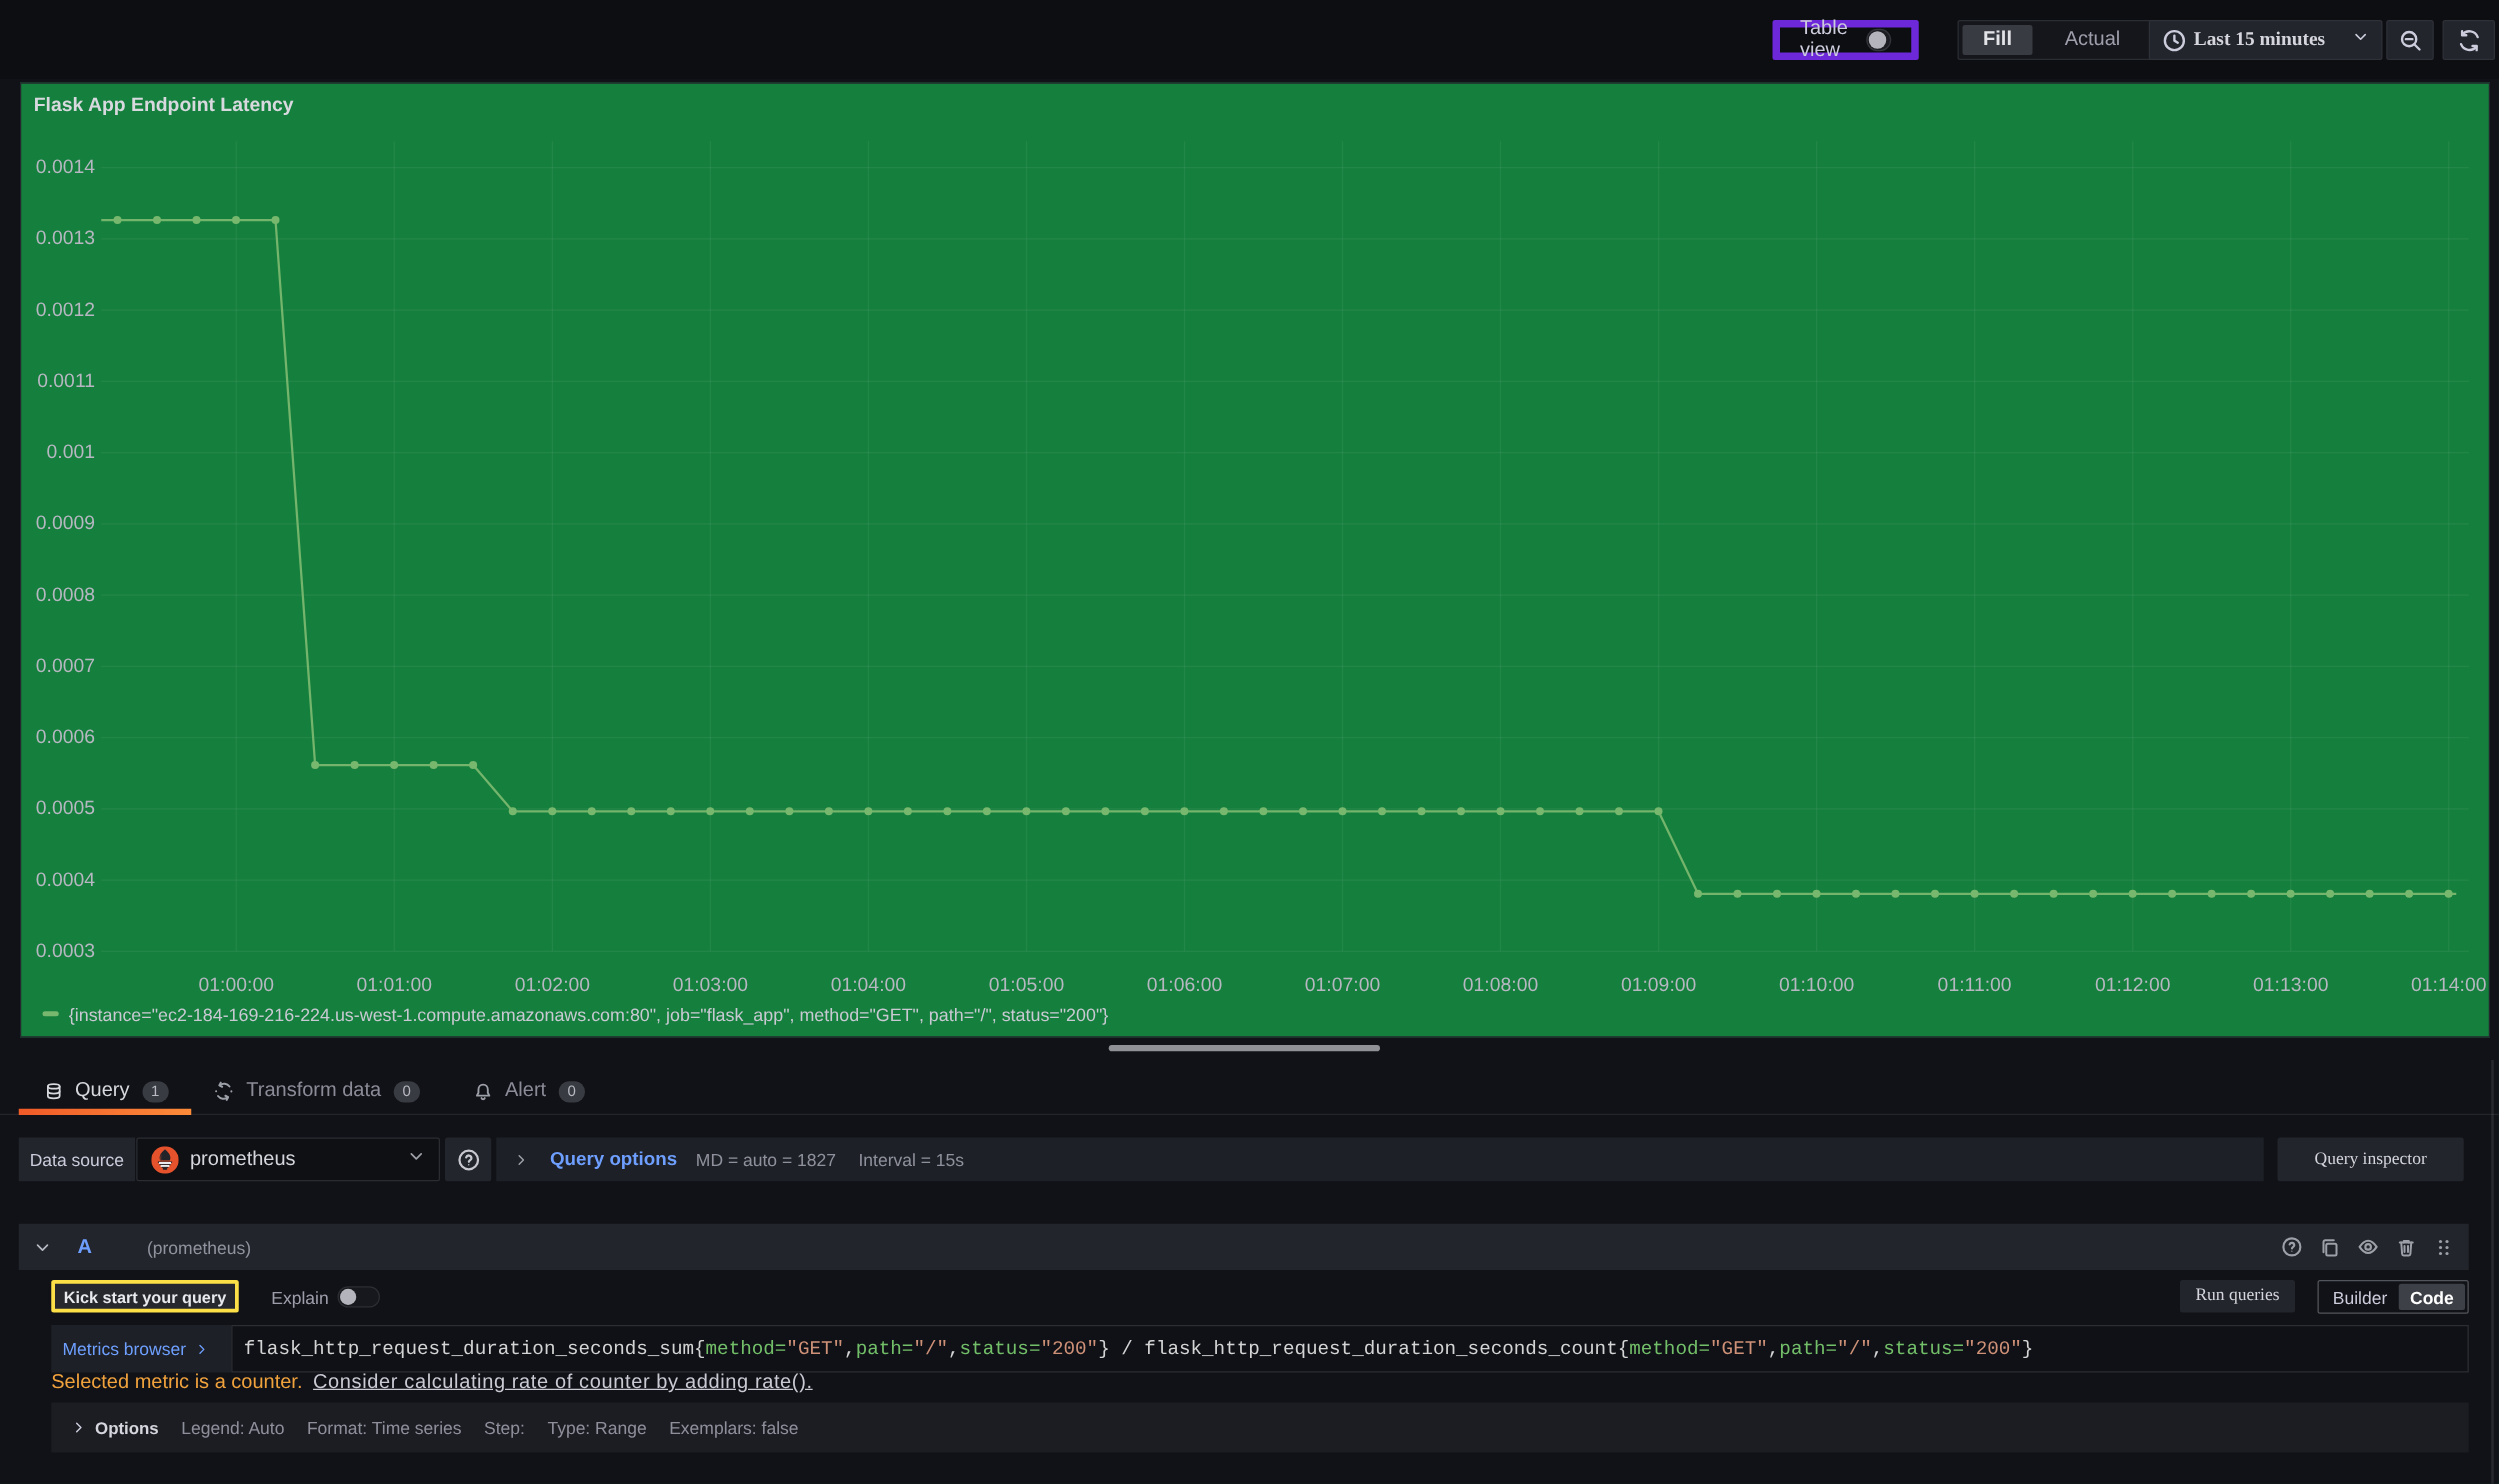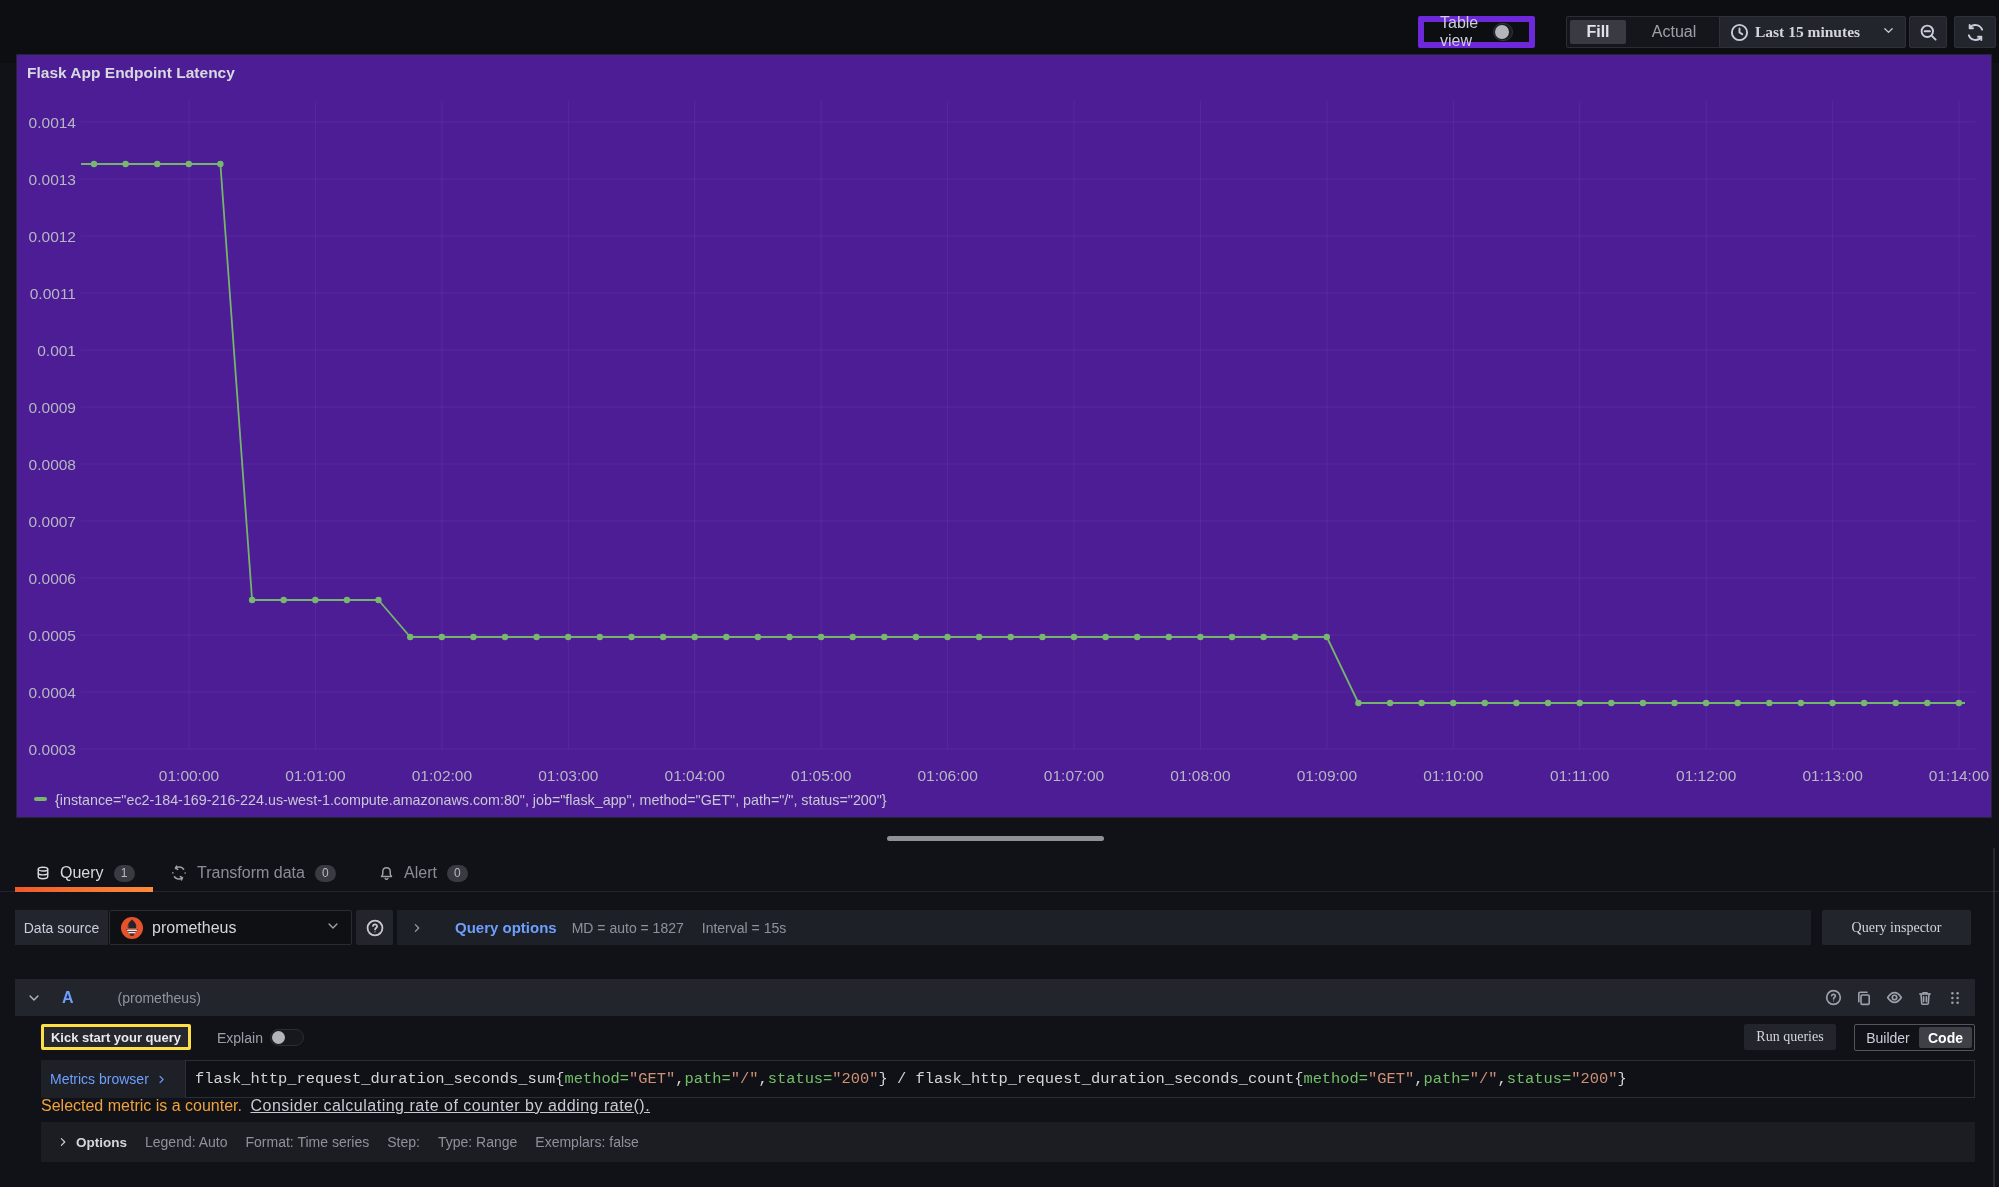--- a/index.html
+++ b/index.html
@@ -43,21 +43,21 @@
   </div>
 <div class="abs flex btn" style="left:1954px;top:16px;width:42px;height:32px;border:1px solid #2e3138;">
     <svg width="19" height="19" viewBox="0 0 16 16" fill="none" stroke="#ccccdc" stroke-width="1.6" stroke-linecap="round" stroke-linejoin="round">
       <path d="M13.6 5.6A6 6 0 0 0 3.2 4.1"></path>
       <path d="M3.1 1.6v2.8h2.8"></path>
       <path d="M2.4 10.4a6 6 0 0 0 10.4 1.5"></path>
       <path d="M12.9 14.4v-2.8h-2.8"></path>
     </svg>
   </div>
 
-<div class="abs" style="left:16px;top:54px;width:1976px;height:764px;background:#4c1d95;border:1px solid #25272e;text-align:right;">
+<div class="abs" style="left:16px;top:66px;width:1976px;height:764px;background:#15803d;border:1px solid #25272e;text-align:right;">
   <div class="abs" style="left:10px;top:9px;font-size:15.5px;font-weight:700;color:#d8d9df;">Flask App Endpoint Latency</div>
   <svg width="1976" height="764" viewBox="0 0 1976 764" style="position:absolute;left:0;top:0">
 <line x1="64" y1="67" x2="1958" y2="67" stroke="rgba(204,204,220,0.08)" stroke-width="1"></line>
 <line x1="64" y1="124" x2="1958" y2="124" stroke="rgba(204,204,220,0.08)" stroke-width="1"></line>
 <line x1="64" y1="181" x2="1958" y2="181" stroke="rgba(204,204,220,0.08)" stroke-width="1"></line>
 <line x1="64" y1="238" x2="1958" y2="238" stroke="rgba(204,204,220,0.08)" stroke-width="1"></line>
 <line x1="64" y1="295" x2="1958" y2="295" stroke="rgba(204,204,220,0.08)" stroke-width="1"></line>
 <line x1="64" y1="352" x2="1958" y2="352" stroke="rgba(204,204,220,0.08)" stroke-width="1"></line>
 <line x1="64" y1="409" x2="1958" y2="409" stroke="rgba(204,204,220,0.08)" stroke-width="1"></line>
 <line x1="64" y1="466" x2="1958" y2="466" stroke="rgba(204,204,220,0.08)" stroke-width="1"></line>
@@ -229,21 +229,21 @@
     <svg width="18" height="18" viewBox="0 0 16 16" fill="none" stroke="#c7c8d0" stroke-width="1.6" stroke-linecap="round" stroke-linejoin="round">
       <circle cx="8" cy="8" r="6.6"></circle>
       <path d="M6.2 6.1a1.9 1.9 0 0 1 3.7.6c0 1.2-1.8 1.5-1.8 2.6"></path>
       <circle cx="8" cy="11.4" r="0.5" fill="#c7c8d0" stroke="none"></circle>
     </svg>
   </div>
 <div class="abs flex" style="left:397px;top:910px;width:1414px;height:35px;background:#1d2026;padding:0 14px;gap:8px;">
   <svg width="12" height="12" viewBox="0 0 16 16" fill="none" stroke="#9da0a8" stroke-width="1.6" stroke-linecap="round" stroke-linejoin="round">
       <path d="M5.8 3.5 10.3 8l-4.5 4.5"></path>
     </svg>
-  <span style="font-size:15px;font-weight:600;color:#6e9fff;margin-left:24px;">Query options</span>
+  <span style="font-size:15px;font-weight:600;color:#6e9fff;margin-left:9px;">Query options</span>
   <span class="muted" style="font-size:14px;margin-left:7px;">MD = auto = 1827</span>
   <span class="muted" style="font-size:14px;margin-left:10px;">Interval = 15s</span>
 </div>
 <div class="abs flex btn" style="left:1822px;top:910px;width:149px;height:35px;font-size:14px;color:#d5d6dd;">Query inspector</div>
 
 <div class="abs flex" style="left:15px;top:979px;width:1960px;height:37px;background:#22252b;padding:0 12px;">
   <svg width="14" height="14" viewBox="0 0 16 16" fill="none" stroke="#b6b7c1" stroke-width="1.6" stroke-linecap="round" stroke-linejoin="round">
       <path d="M3.5 5.8 8 10.3l4.5-4.5"></path>
     </svg>
   <span style="font-size:16px;font-weight:700;color:#6e9fff;margin-left:21px;">A</span>

